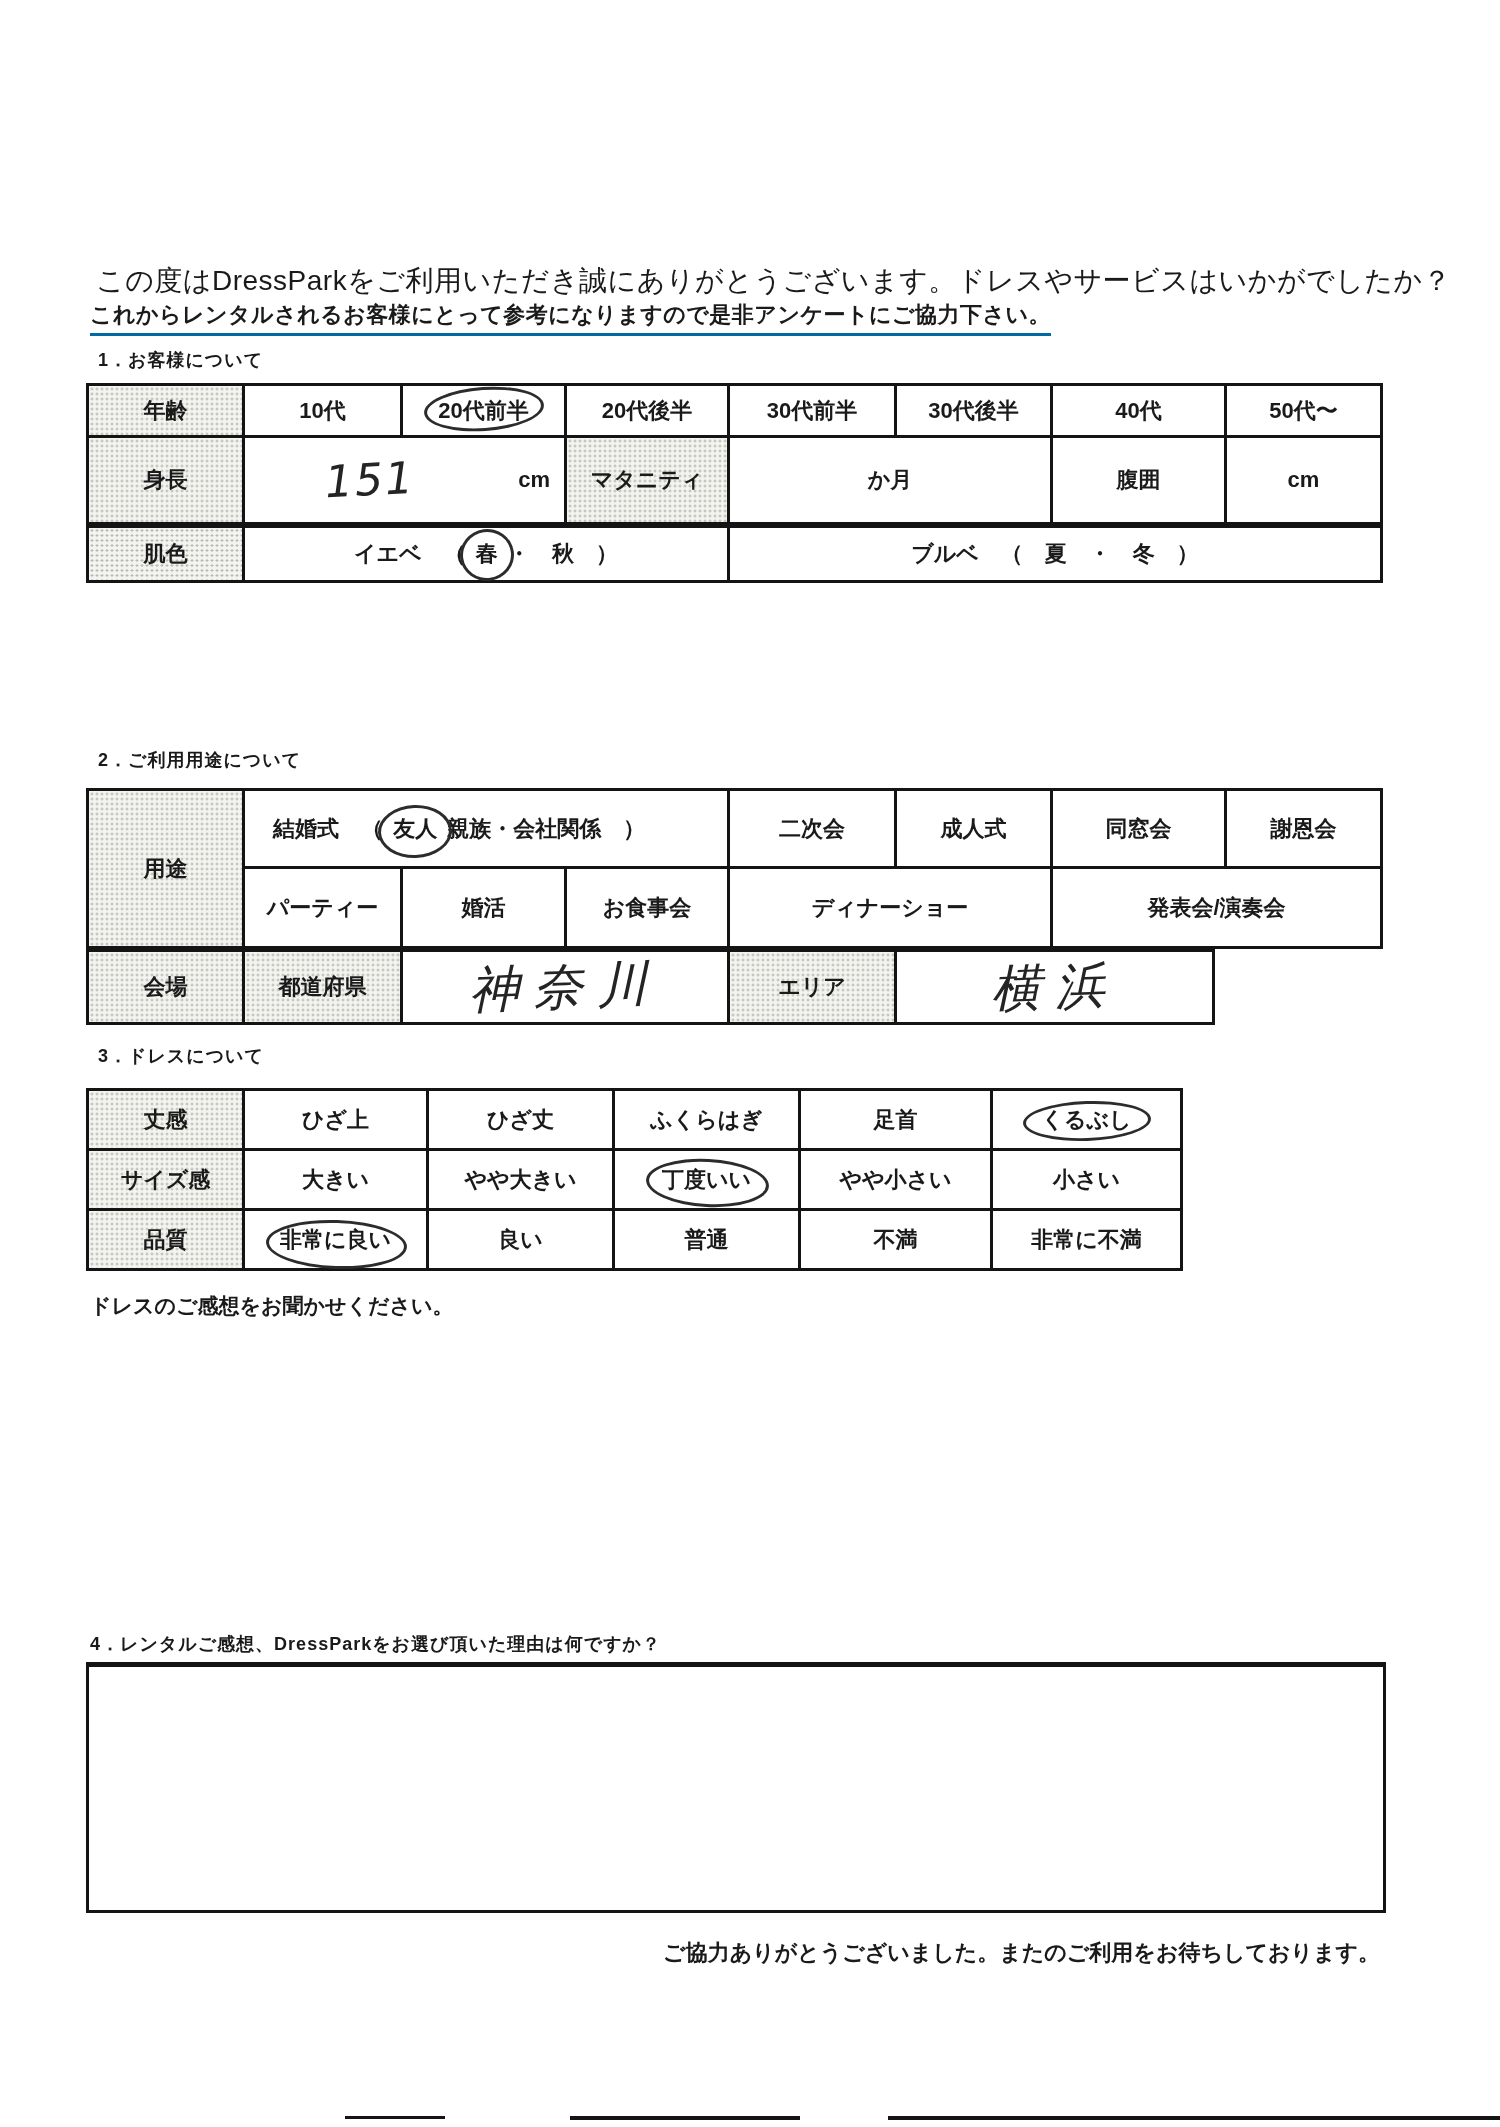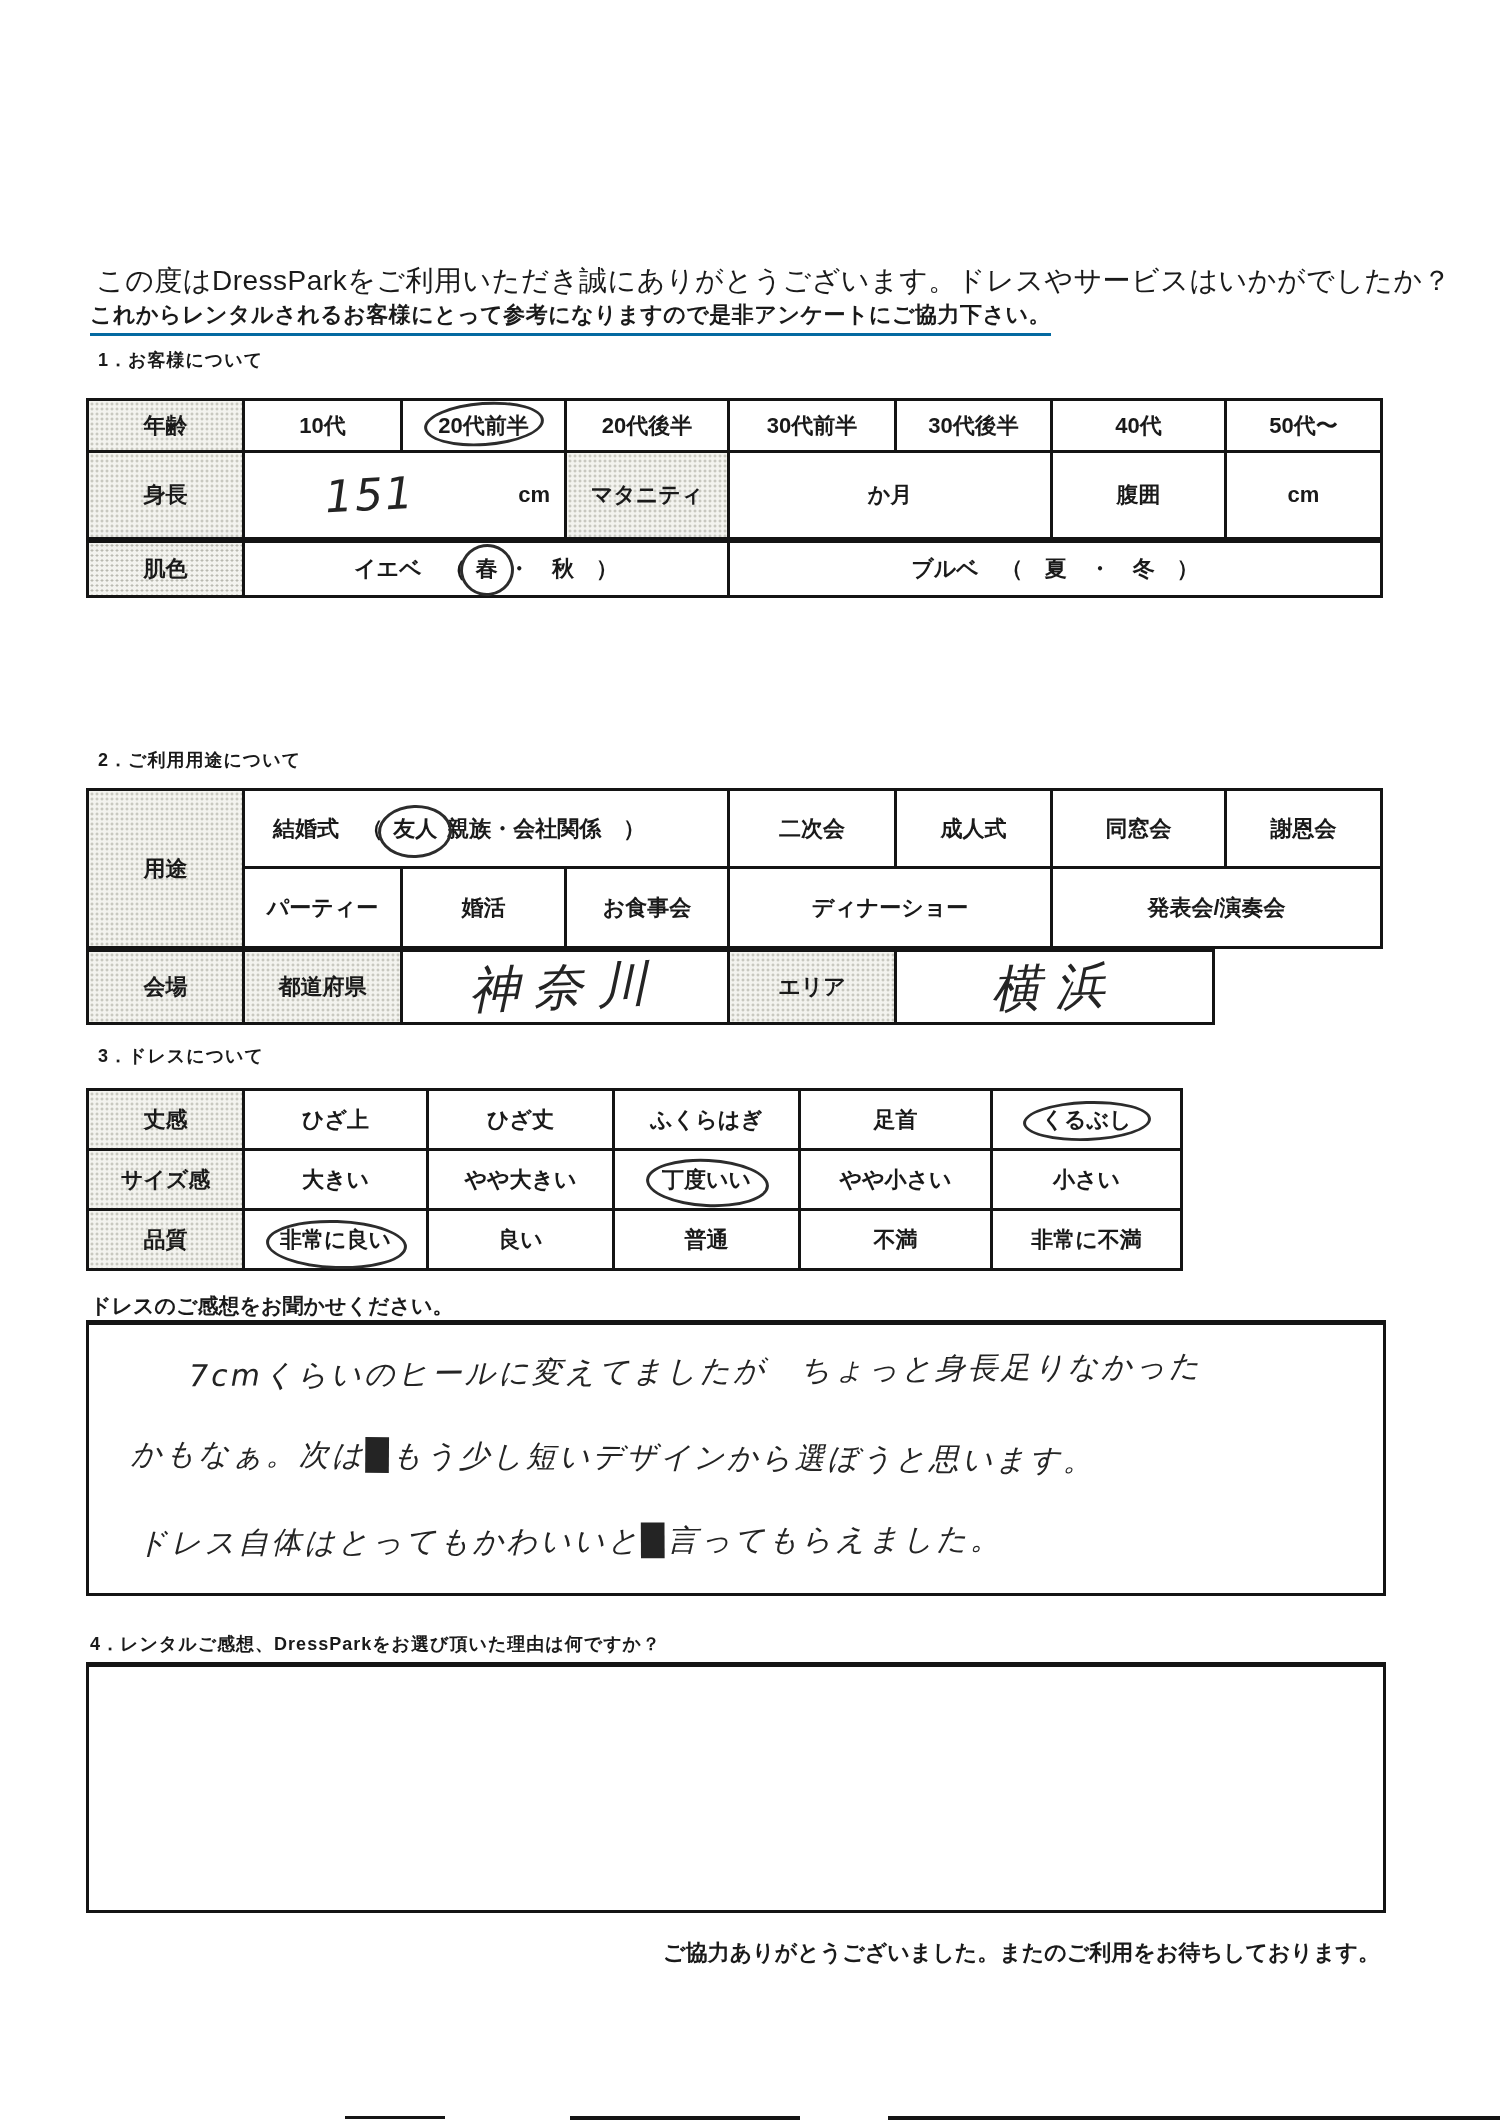--- a/index.html
+++ b/index.html
@@ -26,21 +26,21 @@
   table{border-collapse:collapse;table-layout:fixed;position:absolute;background:#fff;}
   td,th{border:3px solid #141414;font-size:22px;font-weight:bold;text-align:center;
         padding:0 2px;overflow:visible;color:#1a1a1a;}
   th.lbl,td.lbl{
     background-color:#f3f3ef;
     background-image:radial-gradient(circle,#b9b9b0 1px,rgba(0,0,0,0) 1.3px);
     background-size:5px 5px;font-weight:bold;
   }
   .ta-l{text-align:left;padding-left:28px;}
   .sep td,.sep th{border-top-width:6px;}
-  #t1{left:86px;top:398px;width:1294px;}
+  #t1{left:86px;top:383px;width:1294px;}
   #t1 tr:nth-child(1){height:52px;} #t1 tr:nth-child(2){height:88px;}
   #t1 tr:nth-child(3){height:57px;} #t1 tr:nth-child(4){height:57px;}
   #t1 tr:nth-child(5){height:60px;}
   #t2{left:86px;top:788px;width:1294px;}
   #t2 tr:nth-child(1){height:78px;} #t2 tr:nth-child(2){height:80px;}
   #t2b{left:86px;top:949px;width:1126px;}
   #t2b tr{height:73px;}
   #t3{left:86px;top:1088px;width:1094px;}
   #t3 tr{height:60px;}
   
@@ -233,25 +233,20 @@
       </td>
       <td>良い</td>
       <td>普通</td>
       <td>不満</td>
       <td>非常に不満</td>
     </tr>
   </tbody>
     </table>
 
   <div class="txt fb-title">ドレスのご感想をお聞かせください。</div>
-  <div class="box" id="fb-box">
-    <div class="fb-line hand fb1">7cmくらいのヒールに変えてましたが　ちょっと身長足りなかった</div>
-    <div class="fb-line hand fb2">かもなぁ。次は█もう少し短いデザインから選ぼうと思います。</div>
-    <div class="fb-line hand fb3">ドレス自体はとってもかわいいと█言ってもらえました。</div>
-  </div>
 
   <div class="txt sec-title s4">4．レンタルご感想、DressParkをお選び頂いた理由は何ですか？</div>
   <div class="box" id="reason-box"></div>
 
   <div class="txt footer">ご協力ありがとうございました。またのご利用をお待ちしております。</div>
 
   <div class="scanline sl1"></div>
   <div class="scanline sl2"></div>
   <div class="scanline sl3"></div>
 

